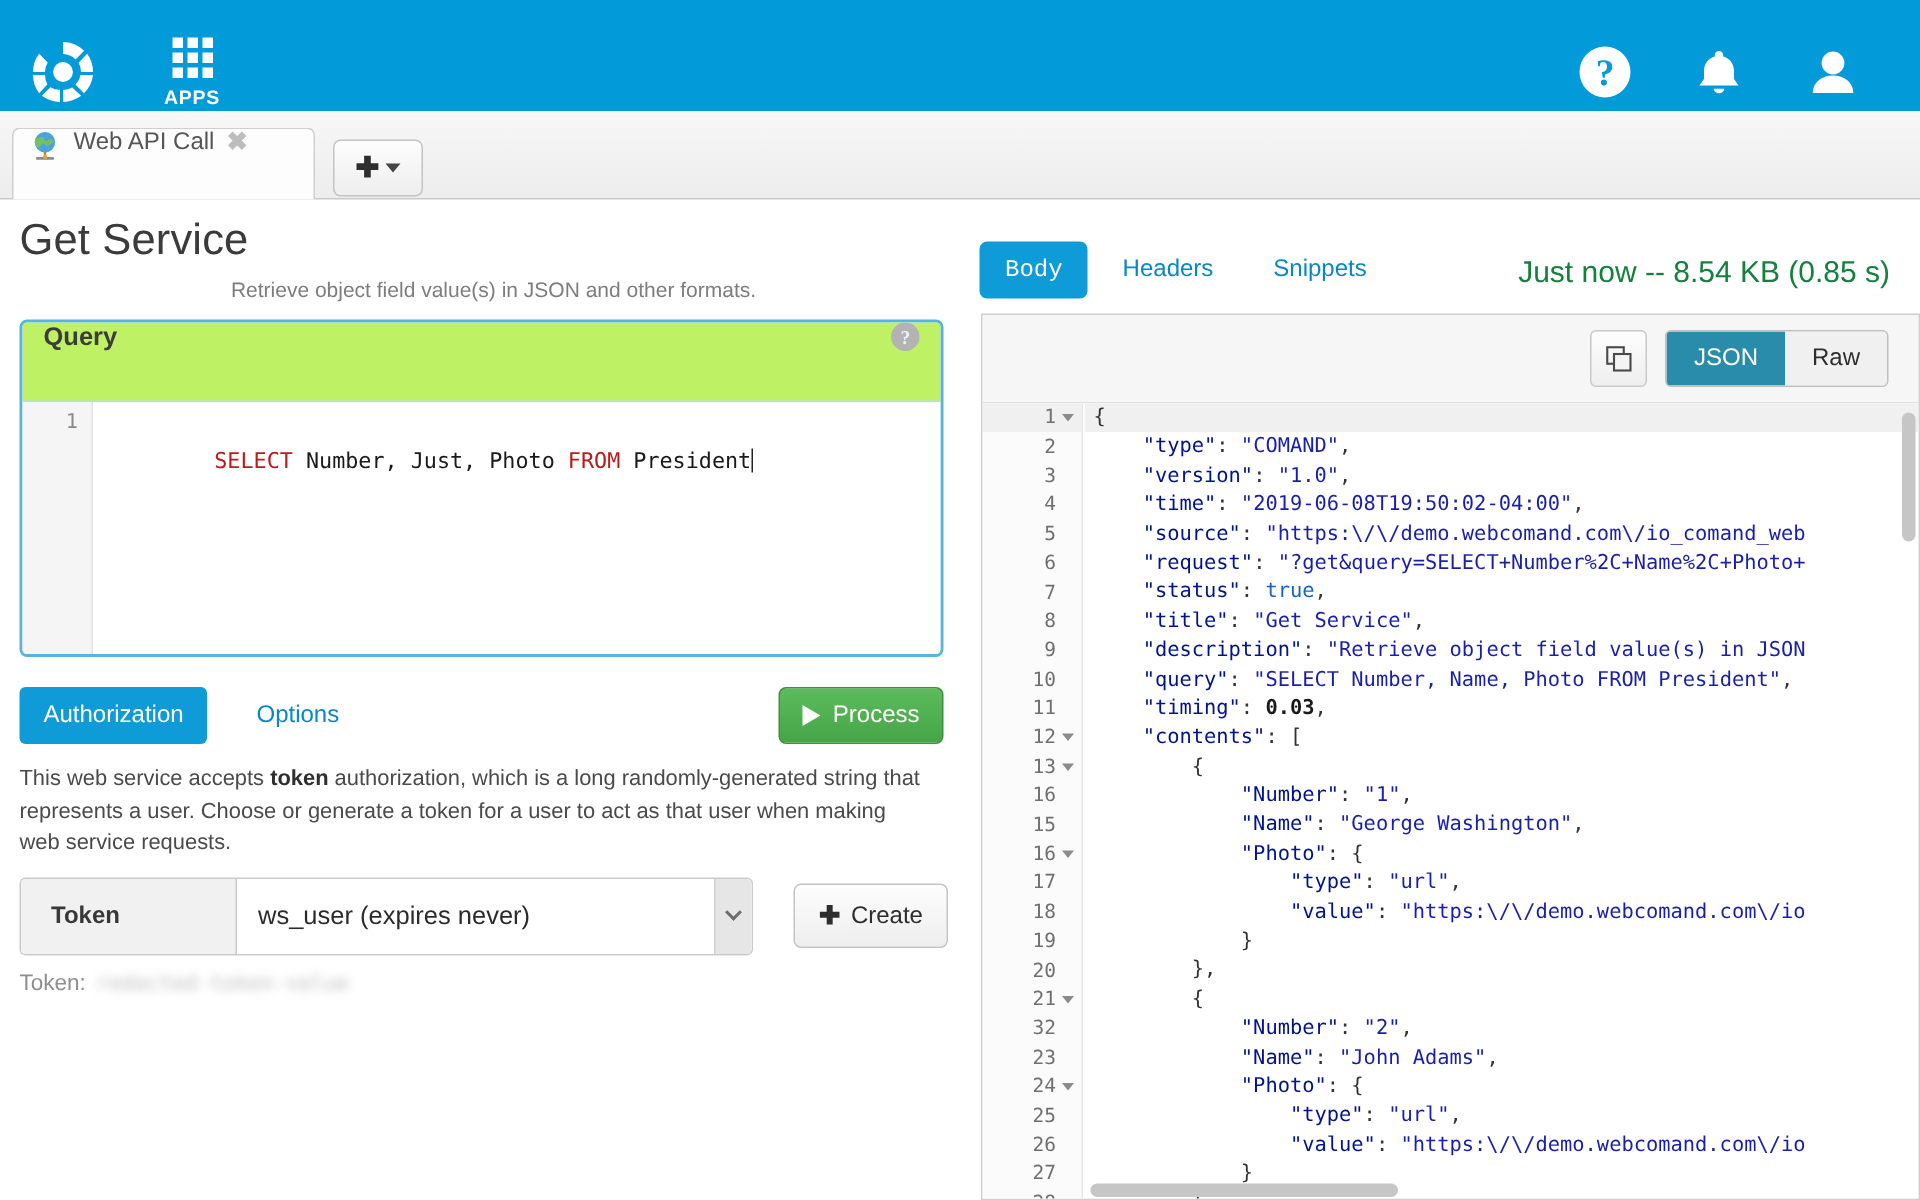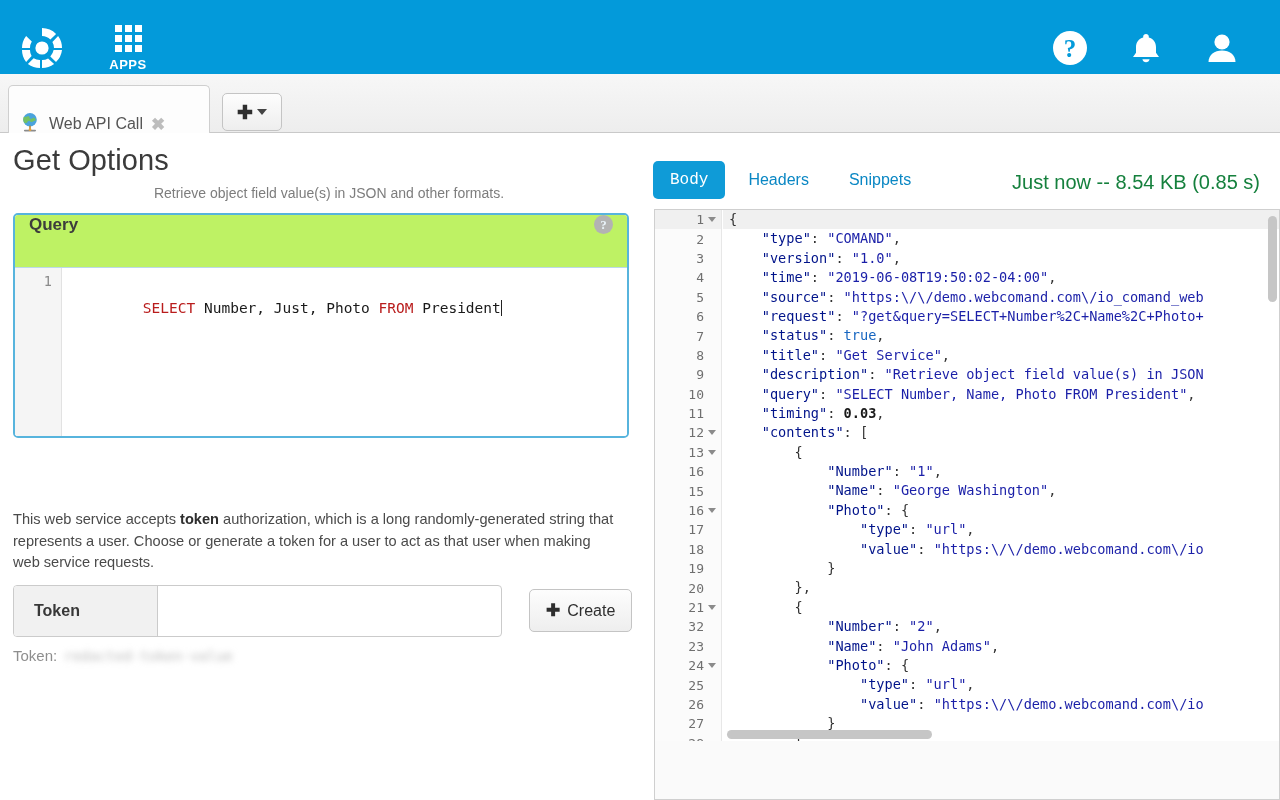--- a/index.html
+++ b/index.html
@@ -34,21 +34,21 @@
   
   .tabstrip {
     position: absolute; left: 0; top: 74px; width: 1280px; height: 59px;
     background: linear-gradient(#f7f7f7, #ededed);
     border-bottom: 1px solid #c9c9c9;
   }
   .tab {
     position: absolute; left: 8px; top: 11px; height: 48px; width: 202px;
     background: #fdfdfd; border: 1px solid #cfcfcf; border-bottom: none;
     border-radius: 5px 5px 0 0;
-    display: flex; align-items: flex-end; padding: 0 10px;
+    display: flex; align-items: flex-start; padding: 0 10px;
   }
   .tab-globe { width: 22px; height: 22px; margin-right: 8px; flex: none; }
   .tab-label { font-size: 16px; color: #555; white-space: nowrap; }
   .tab-close { margin-left: 8px; color: #bdbdbd; font-size: 17px;
     font-weight: bold; line-height: 1; cursor: pointer; }
   .tab-add {
     position: absolute; left: 222px; top: 19px; height: 38px; width: 60px;
     background: linear-gradient(#fdfdfd, #eeeeee);
     border: 1px solid #c4c4c4; border-radius: 5px;
     display: flex; align-items: center; justify-content: center; gap: 4px;
@@ -243,44 +243,58 @@
     <span class="tab-label">Web API Call</span>
     <span class="tab-close">✖</span>
   </div>
   <div class="tab-add">
     <span>✚</span>
     <span class="caret-dn"></span>
   </div>
 </div>
 
 <div class="left">
-  <div class="page-title">Get Options</div>
+  <div class="page-title">Get Service</div>
   <div class="page-sub">Retrieve object field value(s) in JSON and other formats.</div>
 
   <div class="query-box">
     <div class="query-head">
       <span class="query-head-title">Query</span>
       <span class="help-dot">?</span>
     </div>
     <div class="editor">
       <div class="ed-gutter">
         <span>1</span>
       </div>
       <div class="ed-code">
         <span class="kw">SELECT</span><span> Number, Just, Photo </span><span class="kw">FROM</span><span> President</span><span class="caret-bar"></span>
       </div>
     </div>
   </div>
 
+  <div class="btnrow">
+    <div class="btn-auth">Authorization</div>
+    <div class="btn-opts">Options</div>
+    <div class="btn-process">
+      <span class="play"></span>
+      <span>Process</span>
+    </div>
+  </div>
 
   <div class="desc"><span>This web service accepts </span><b>token</b><span> authorization, which is a long randomly-generated string that represents a user. Choose or generate a token for a user to act as that user when making web service requests.</span></div>
 
   <div class="tokenrow">
     <div class="tk-group">
       <div class="tk-label">Token</div>
+      <div class="tk-select">
+        <span>ws_user (expires never)</span>
+        <span class="tk-arrow">
+            <i class="chev"></i>
+          </span>
+      </div>
     </div>
     <div class="btn-create">
       <span class="plus-b">✚</span>
       <span>Create</span>
     </div>
   </div>
 
   <div class="tokenval">
     <span>Token:</span>
     <span class="blurred">redacted-token-value</span>
@@ -289,20 +303,32 @@
 
 <div class="right">
   <div class="rtabs">
     <div class="rtab active">Body</div>
     <div class="rtab">Headers</div>
     <div class="rtab">Snippets</div>
   </div>
   <div class="rstatus">Just now -- 8.54 KB (0.85 s)</div>
 
   <div class="respbox">
+    <div class="resp-toolbar">
+      <div class="copy-btn">
+        <svg width="19" height="19" viewBox="0 0 19 19">
+          <rect x="1.5" y="1.5" width="11" height="11" fill="none" stroke="#4a4a4a" stroke-width="1.4"></rect>
+          <rect x="6" y="6" width="11" height="11" fill="#f4f4f4" stroke="#4a4a4a" stroke-width="1.4"></rect>
+        </svg>
+      </div>
+      <div class="seg">
+        <div class="on">JSON</div>
+        <div>Raw</div>
+      </div>
+    </div>
 
     <div class="code-area">
       <div class="cgutter" id="gutter">
           <div class="gl hl">
             <span>1</span>
             <span class="fold"></span>
           </div>
           <div class="gl">
             <span>2</span>
             <span class="fold blank"></span>

